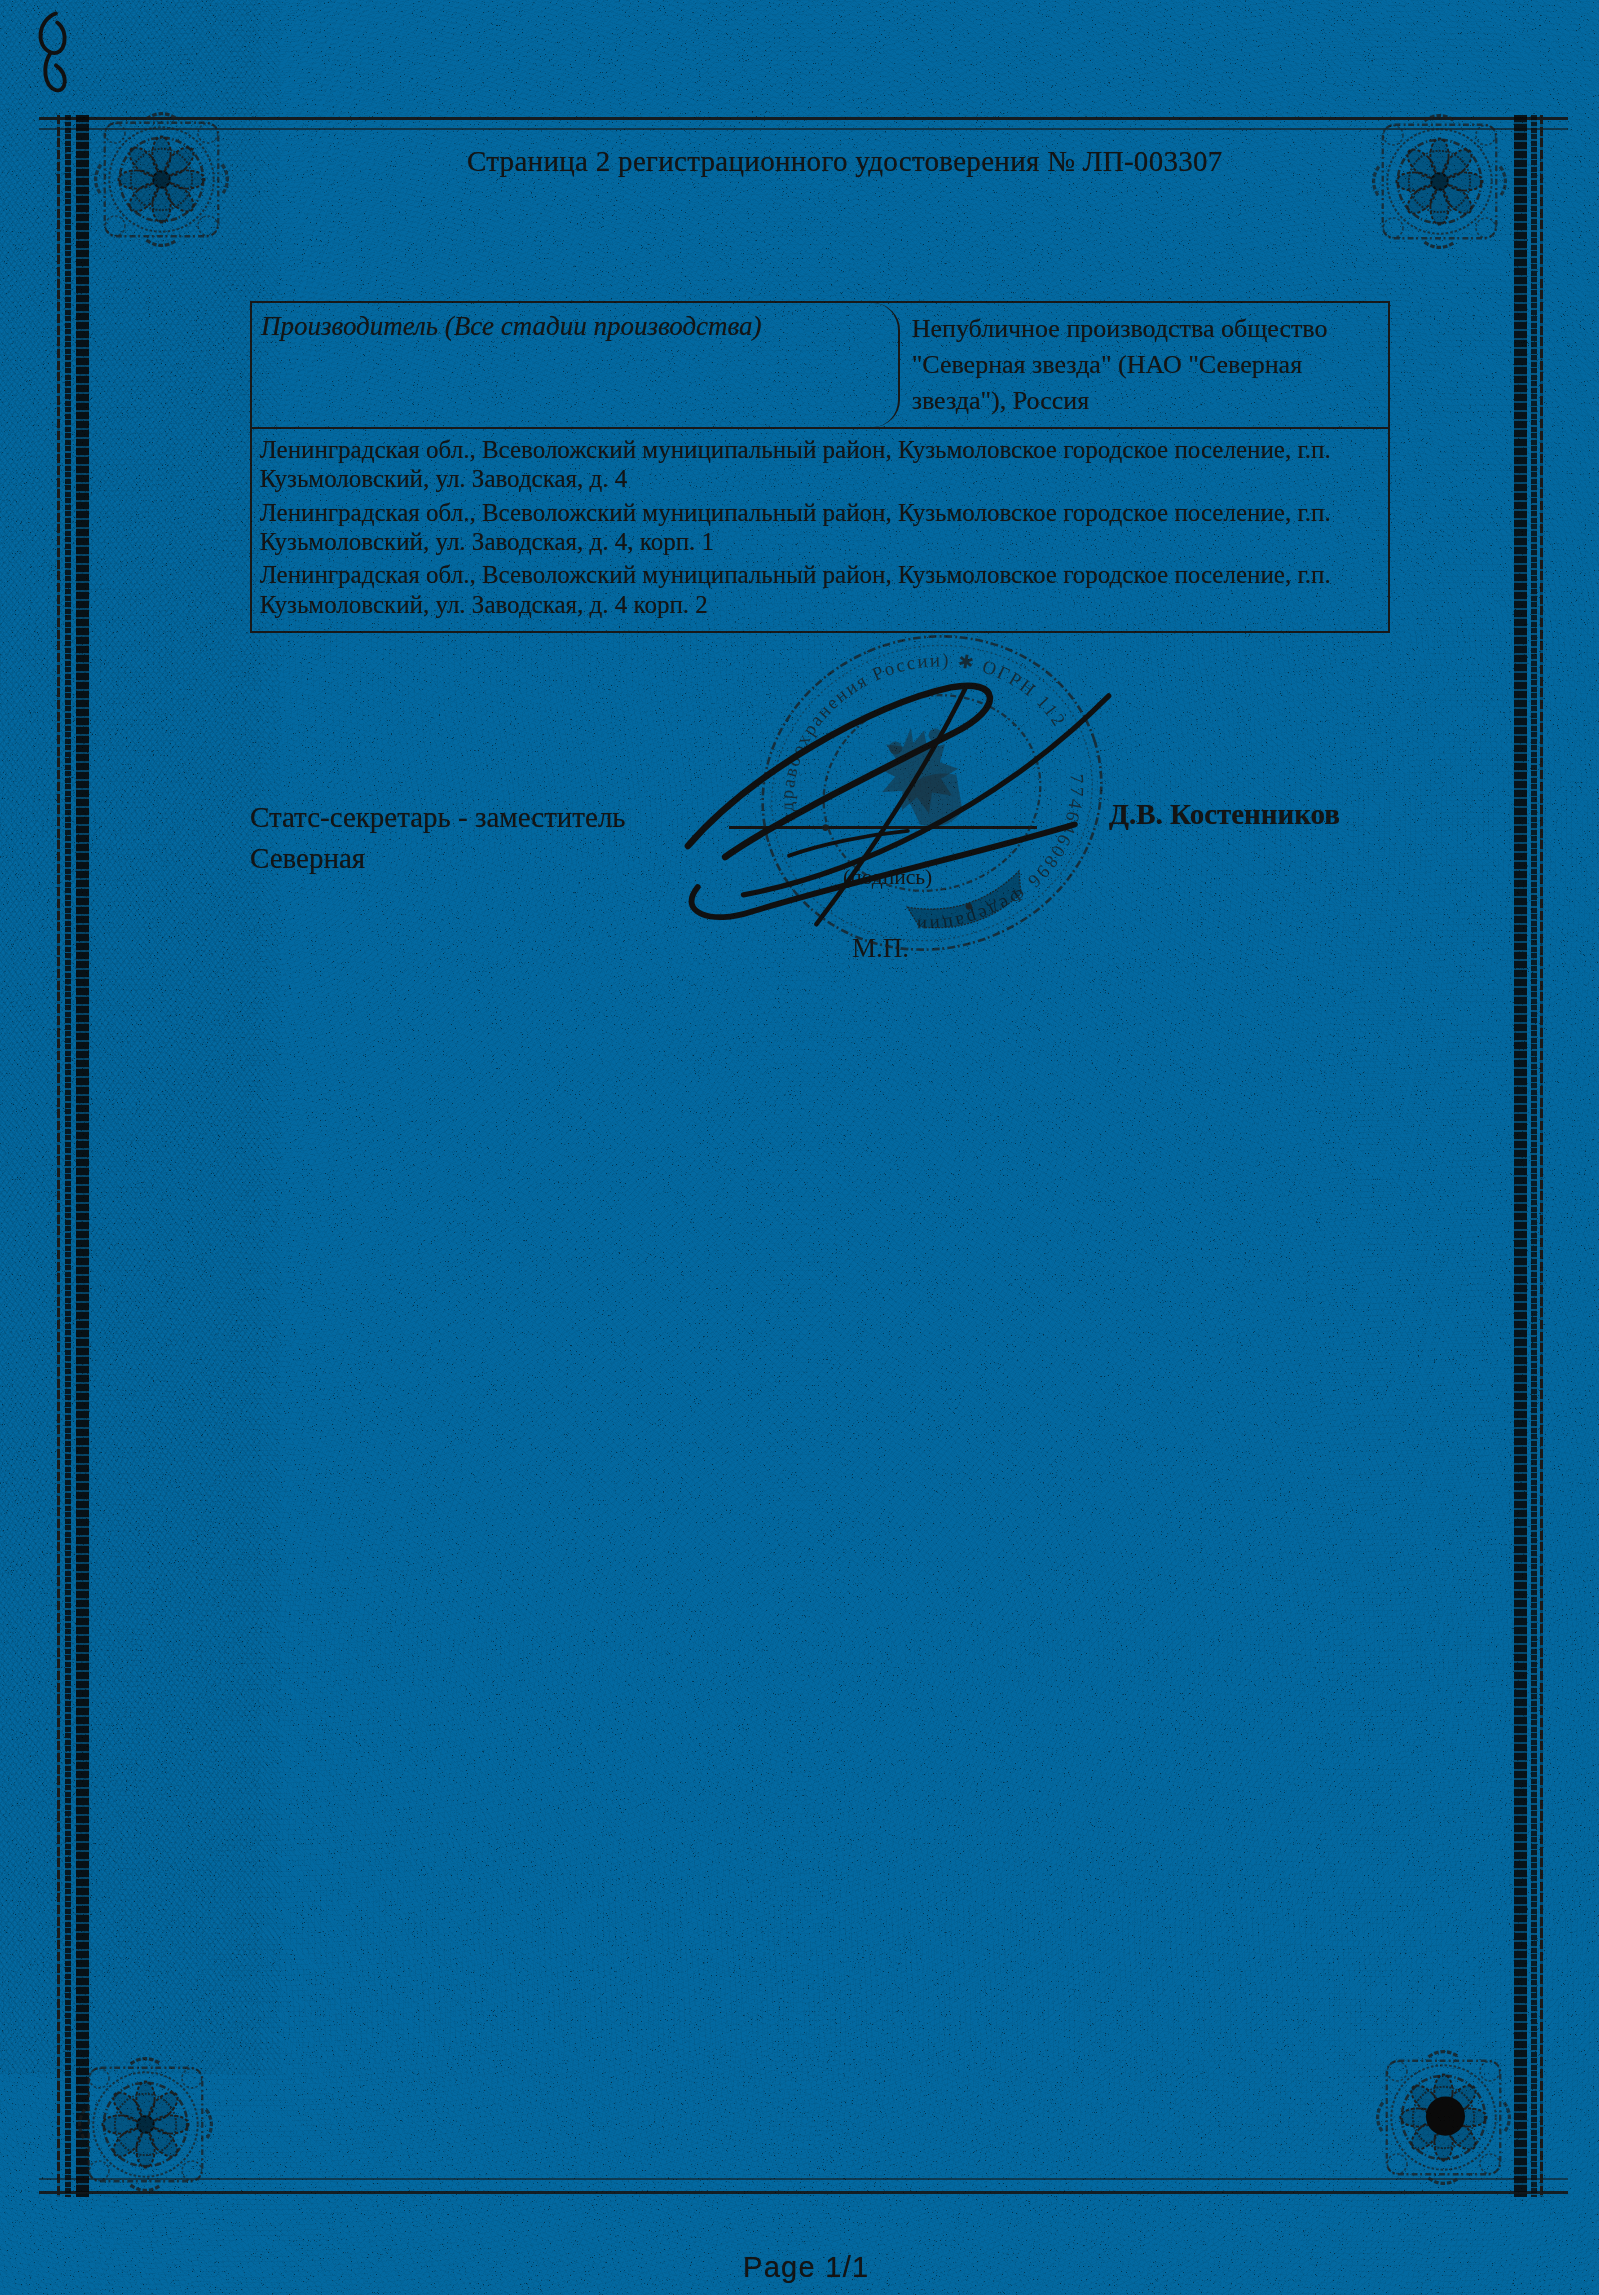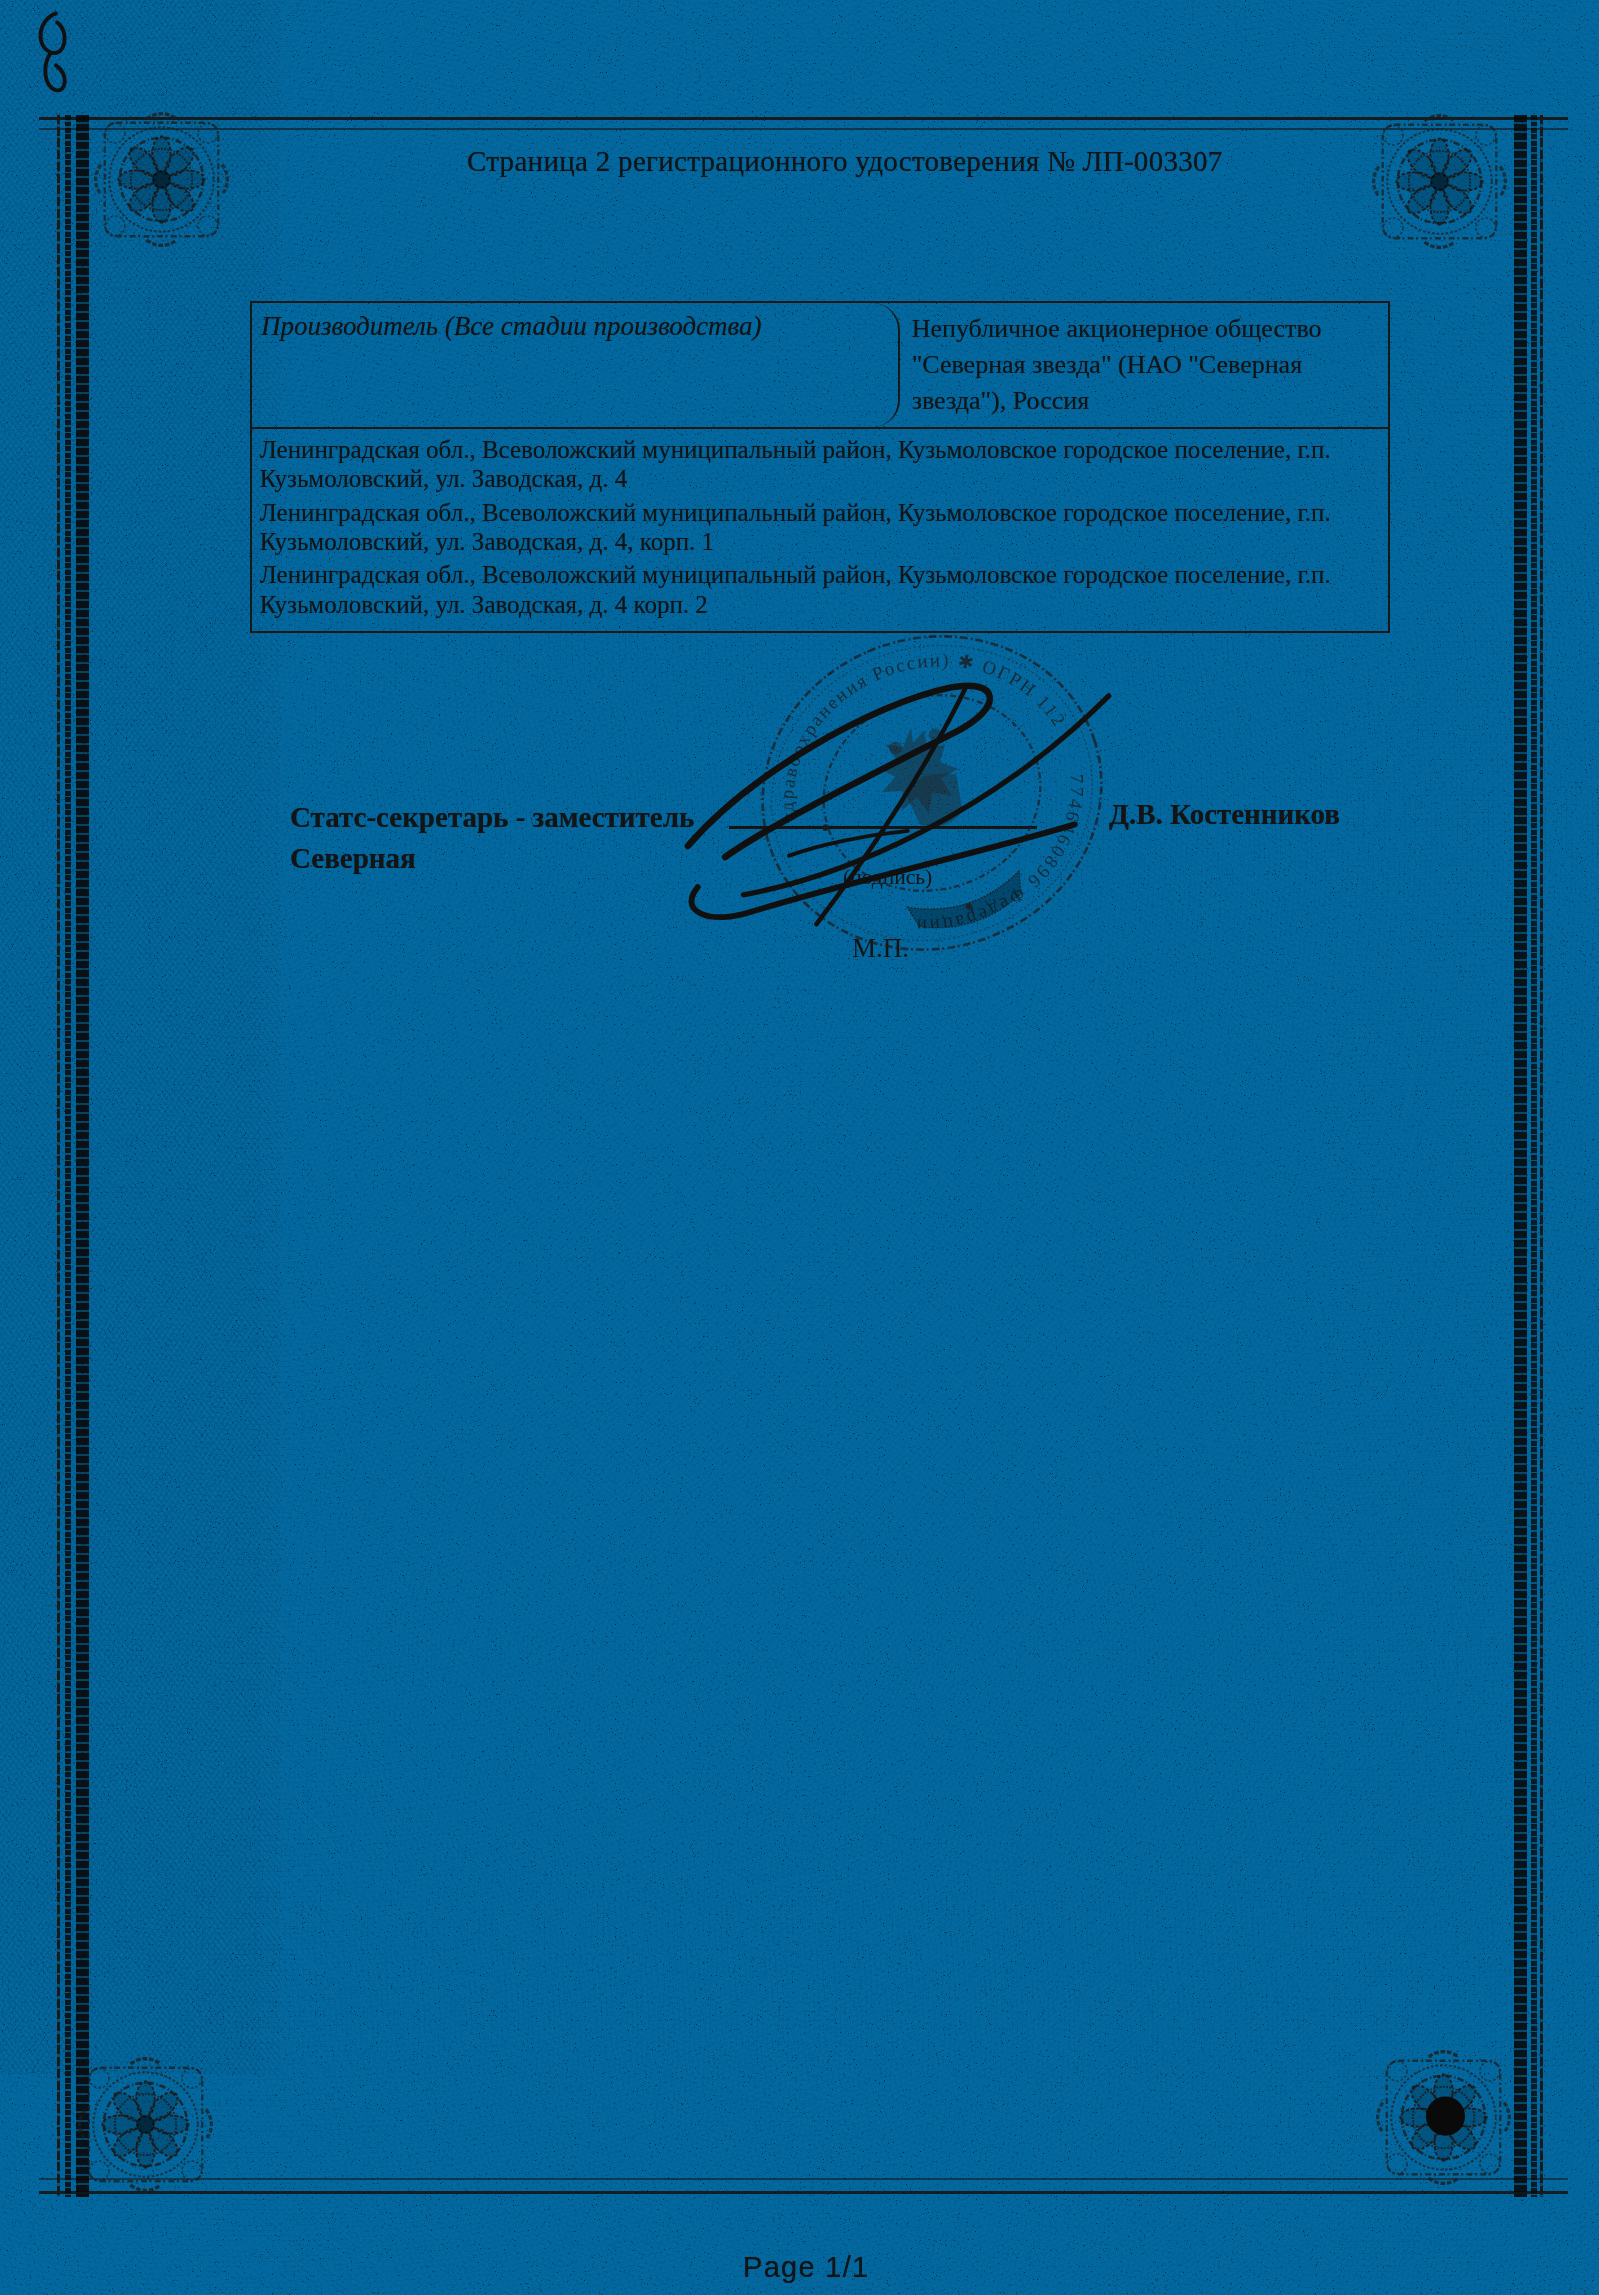--- a/index.html
+++ b/index.html
@@ -51,21 +51,21 @@
   .t-row2{display:flex; border-bottom:2.6px solid #181818;}
   .t-cell-label{
     width:648px; box-sizing:border-box; border-right:2.6px solid #181818;
     padding:7.8px 10.4px 59px 9px; font-style:italic; font-weight:400; font-size:27px;border-radius:27px;
   }
   .t-cell-value{flex:1; padding:7.8px 26px 9px 11.7px; font-size:26px; line-height:1.38;}
   .t-addr{padding:5.2px 9px 7.8px 7.8px; font-size:25px; line-height:1.18;}
   .addr-line{margin:0 0 3.9px 0;}
   .sig-position{
     position:absolute; left:250px; top:797px; width:456px; z-index:5;
-    font-weight:700; font-size:29px; line-height:1.4; text-shadow:0 0 0.7px rgba(0,0,0,.5);margin-left:40px;
+    font-weight:400; font-size:29px; line-height:1.4; text-shadow:0 0 0.7px rgba(0,0,0,.5);
   }
   .sig-rule{position:absolute; left:729px; top:826px; width:308px; height:3.3px; background:#141414; z-index:6;}
   .sig-name{
     position:absolute; left:1109px; top:798px; z-index:6; white-space:nowrap;
     font-weight:700; font-size:29px; text-shadow:0 0 0.7px rgba(0,0,0,.5);
   }
   .sig-caption{position:absolute; left:843px; top:865px; font-size:21.5px; z-index:6;}
   .seal-caption{position:absolute; left:852px; top:901px; font-size:27px; z-index:6;margin-top:32px;}
   #stamp{position:absolute; left:743px; top:620px; z-index:7; opacity:.88;}
   #scribble{position:absolute; left:652px; top:660px; z-index:8;}
@@ -150,21 +150,21 @@
 
   <svg id="hand-mark" width="72" height="104" viewBox="0 0 110 160">
     <path d="M58,16 C30,26 26,66 50,76 C72,84 80,44 60,30 M50,76 C36,98 40,128 58,134 C74,138 78,110 58,96" fill="none" stroke="#111" stroke-width="6" stroke-linecap="round"></path>
   </svg>
 
   <div class="page-title">Страница 2 регистрационного удостоверения № ЛП-003307</div>
 
   <div id="prod-table">
     <div class="t-row2">
       <div class="t-cell-label">Производитель (Все стадии производства)</div>
-      <div class="t-cell-value">Непубличное акционерное общество "Северная звезда" (НАО "Северная звезда"), Россия</div>
+      <div class="t-cell-value">Непубличное производства общество "Северная звезда" (НАО "Северная звезда"), Россия</div>
     </div>
     <div class="t-addr">
       <p class="addr-line">Ленинградская обл., Всеволожский муниципальный район, Кузьмоловское городское поселение, г.п. Кузьмоловский, ул. Заводская, д. 4</p>
       <p class="addr-line">Ленинградская обл., Всеволожский муниципальный район, Кузьмоловское городское поселение, г.п. Кузьмоловский, ул. Заводская, д. 4, корп. 1</p>
       <p class="addr-line">Ленинградская обл., Всеволожский муниципальный район, Кузьмоловское городское поселение, г.п. Кузьмоловский, ул. Заводская, д. 4 корп. 2</p>
     </div>
   </div>
 
   <div class="sig-position">
     <div>Статс-секретарь - заместитель</div>

